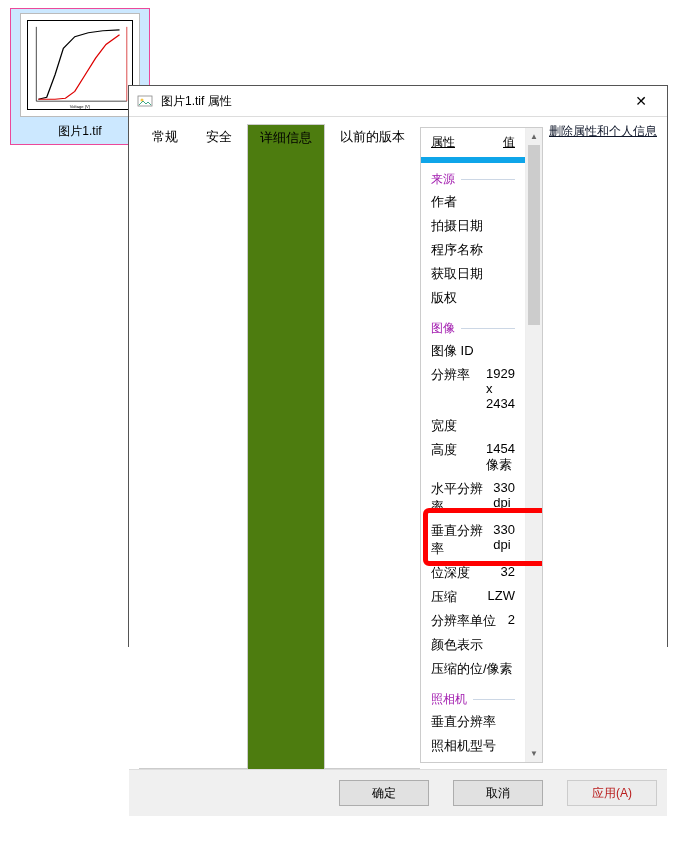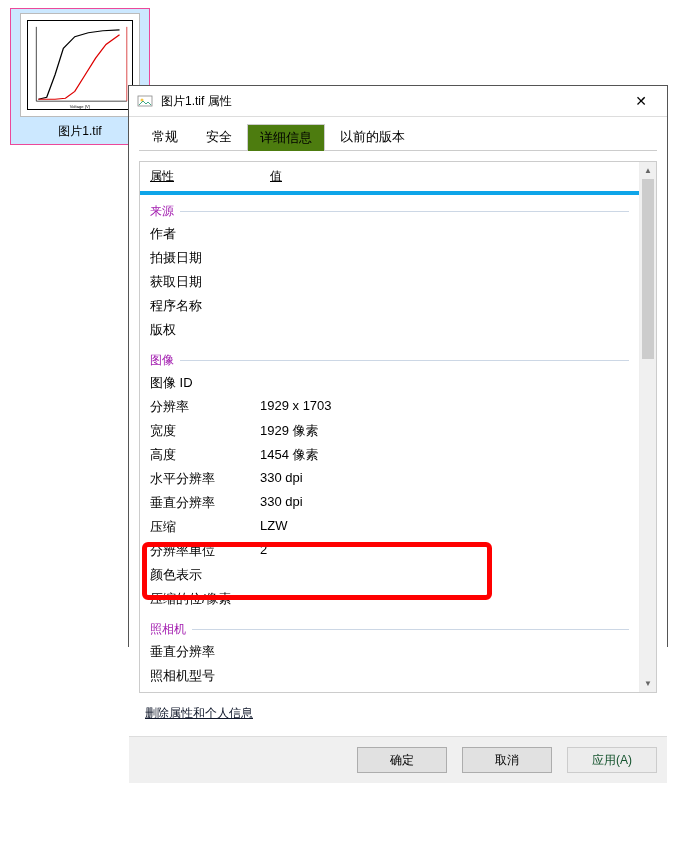--- a/index.html
+++ b/index.html
@@ -72,21 +72,20 @@
       width: 44px; height: 30px;
       display: flex; align-items: center; justify-content: center;
       font-size: 14px;
       cursor: pointer;
     }
     .dialog-body {
       flex: 1;
       background: #fff;
       padding: 0 10px;
       display: flex;
-      flex-direction: column;
     }
     .tabs {
       display: flex;
       border-bottom: 1px solid #ccc;
       padding-top: 6px;
       background: #fff;
     }
     .tab {
       padding: 4px 12px;
       border: 1px solid transparent;
@@ -110,21 +109,21 @@
       display: flex;
       background: #fff;
     }
     .properties-scroll {
       flex: 1;
       overflow: hidden;
       padding-bottom: 2px;
     }
     .prop-header {
       display: flex;
-      border-bottom: 4px solid #0ea5e9;
+      border-bottom: 6px solid #0ea5e9;
       background: #fff;
       text-decoration: underline;
     }
     .prop-header > div {
       padding: 6px 10px;
       font-size: 12px;
     }
     .col-prop { width: 120px; }
     .col-val { flex: 1; }
     .prop-group {
@@ -181,36 +180,36 @@
     }
     .link {
       color: #0f172a;
       text-decoration: underline;
       cursor: pointer;
       font-size: 12px;
     }
     .button-row {
       display: flex;
       justify-content: flex-end;
-      gap: 15px;
+      gap: 24px;
       padding: 10px 10px 10px 0;
       background: #f0f0f0;
       border-top: 1px solid #ddd;
     }
     .btn {
       min-width: 90px;
       height: 26px;
       padding: 0 14px;
       border: 1px solid #adadad;
       background: #e1e1e1;
       cursor: pointer;
       font-size: 12px;
     }
     .btn.disabled {
-      color: #14532d;
+      color: #b91c1c;
       background: #ececec;
       border-color: #ccc;
       cursor: default;
     }
   </style>
 </head>
 <body>
 
 <div class="desktop-file">
   <div class="file-thumb">
@@ -262,58 +261,61 @@
           <div class="group-title">来源</div>
           <div class="prop-row">
               <div class="k">作者</div>
               <div class="v"></div>
             </div>
           <div class="prop-row">
               <div class="k">拍摄日期</div>
               <div class="v"></div>
             </div>
           <div class="prop-row">
+              <div class="k">程序名称</div>
+              <div class="v"></div>
+            </div>
+          <div class="prop-row">
               <div class="k">获取日期</div>
-              <div class="v"></div>
-            </div>
-          <div class="prop-row">
-              <div class="k">程序名称</div>
               <div class="v"></div>
             </div>
           <div class="prop-row">
               <div class="k">版权</div>
               <div class="v"></div>
             </div>
         </div>
 
         <div class="prop-group">
           <div class="group-title">图像</div>
           <div class="prop-row">
               <div class="k">图像 ID</div>
               <div class="v"></div>
             </div>
           <div class="prop-row">
               <div class="k">分辨率</div>
-              <div class="v">1929 x 1703</div>
+              <div class="v">1929 x 2434</div>
             </div>
           <div class="prop-row">
               <div class="k">宽度</div>
-              <div class="v">1929 像素</div>
             </div>
           <div class="prop-row">
               <div class="k">高度</div>
               <div class="v">1454 像素</div>
             </div>
           <div class="prop-row">
               <div class="k">水平分辨率</div>
               <div class="v">330 dpi</div>
             </div>
           <div class="prop-row">
               <div class="k">垂直分辨率</div>
               <div class="v">330 dpi</div>
+            </div>
+          <div class="prop-row">
+              <div class="k">位深度</div>
+              <div class="v">32</div>
             </div>
           <div class="prop-row">
               <div class="k">压缩</div>
               <div class="v">LZW</div>
             </div>
           <div class="prop-row">
               <div class="k">分辨率单位</div>
               <div class="v">2</div>
             </div>
           <div class="prop-row">

